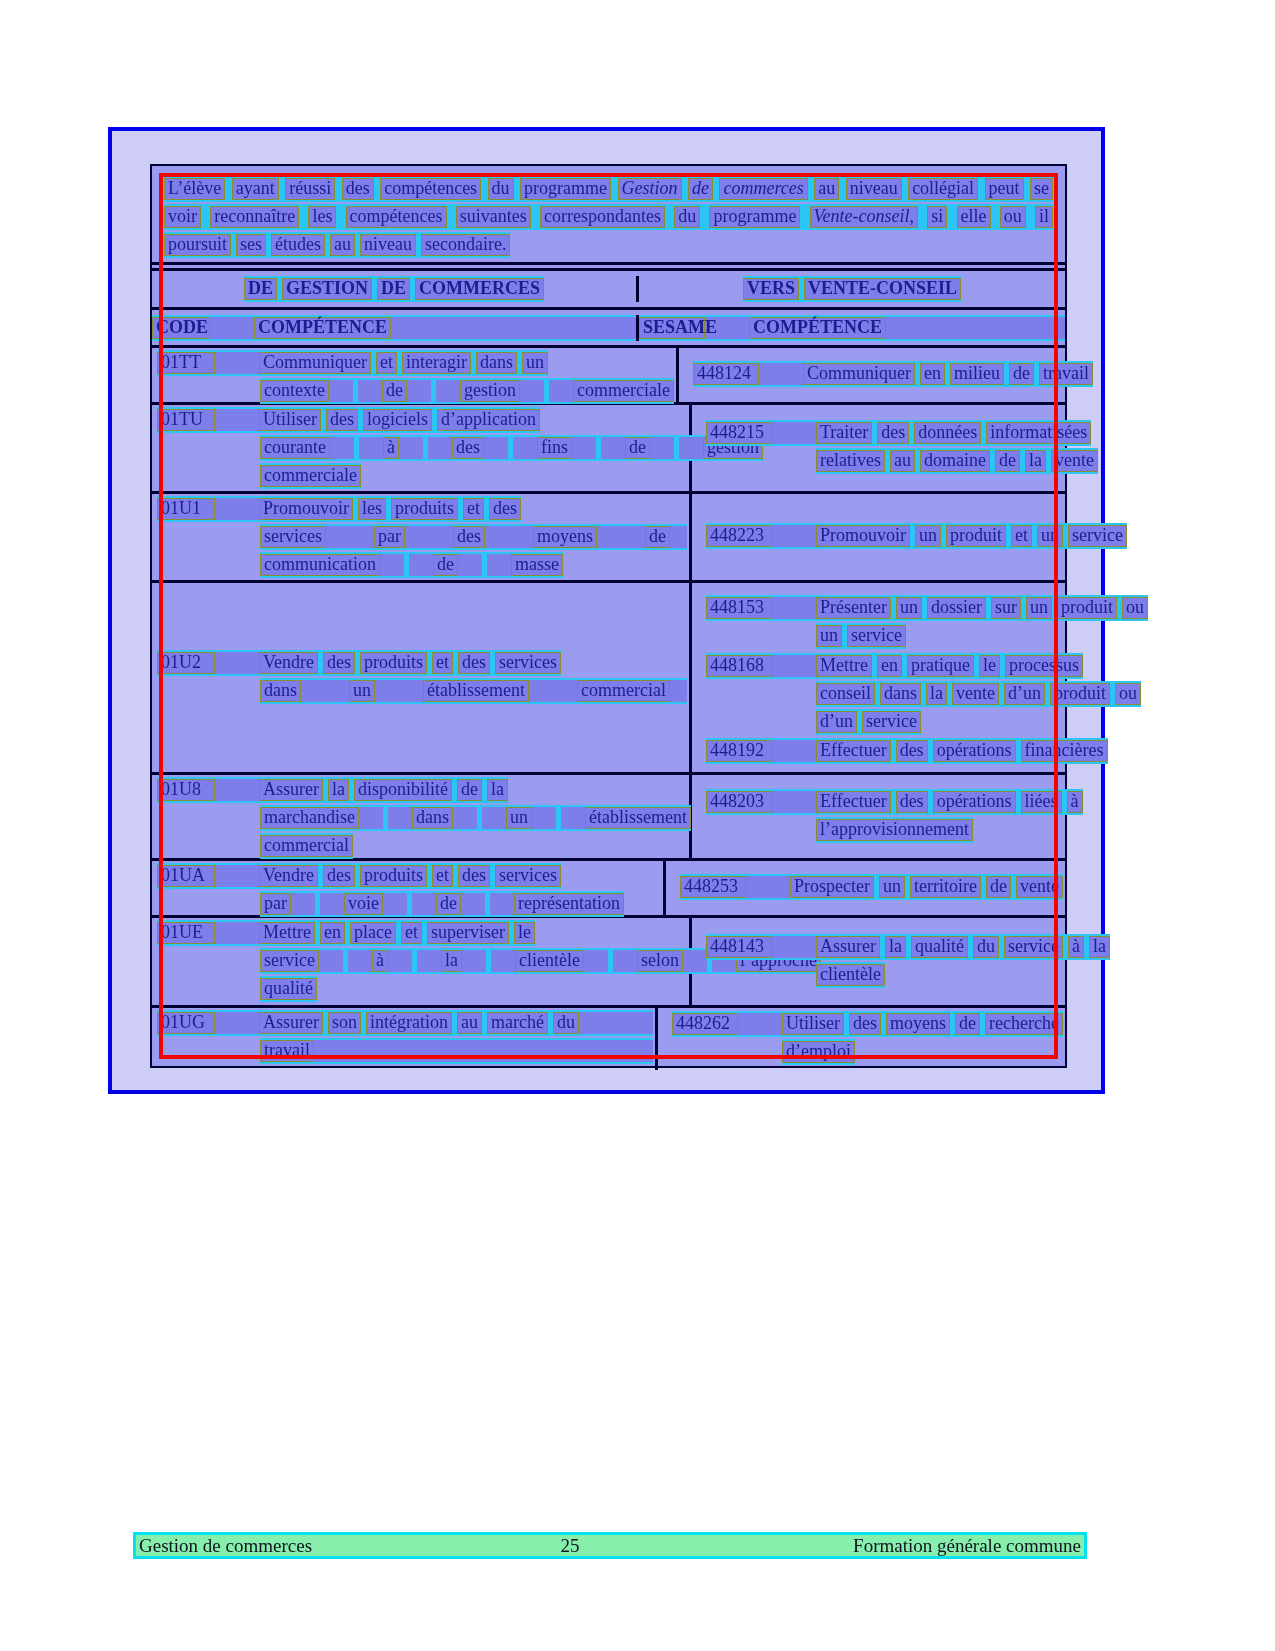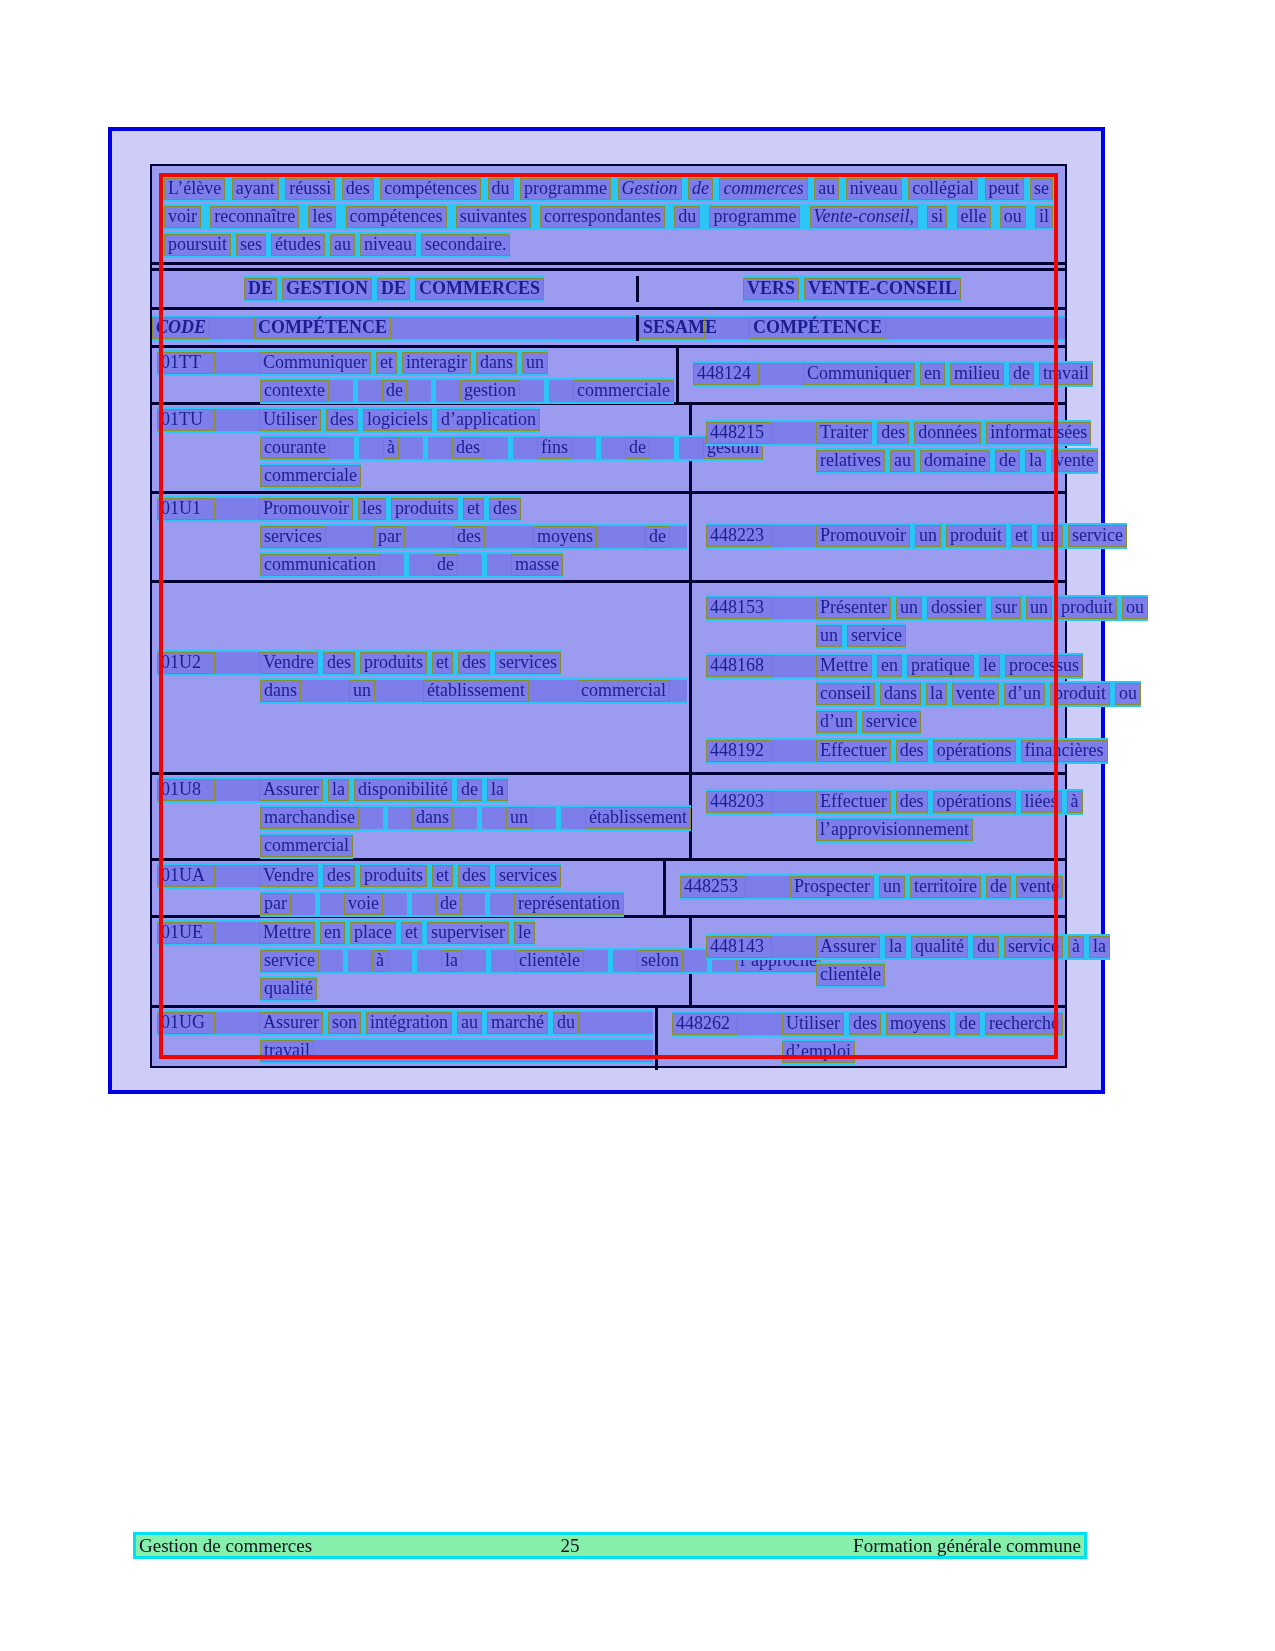--- a/index.html
+++ b/index.html
@@ -183,21 +183,21 @@
                 <span class="word">VERS</span>
                 <span class="sp"></span>
                 <span class="word">VENTE-CONSEIL</span>
               </div></div>
           </div>
       </div>
       <div class="hdr-row" style="height:38px;">
         <div class="hcell hdr-left" id="ch-left">
             <div class="line-row">
               <div class="line grow bold">
-                <span class="word code l" style="font-weight: bold; font-style: italic;">CODE</span>
+                <span class="word code l" style="font-weight: bold;">CODE</span>
                 <span class="tab"></span>
                 <span class="word">COMPÉTENCE</span>
                 <span class="fill"></span>
               </div>
             </div>
           </div>
         <div class="hcell hdr-right" id="ch-right">
             <div class="line-row">
               <div class="line grow bold">
                 <span class="word code r" style="font-weight: bold;">SESAME</span>

